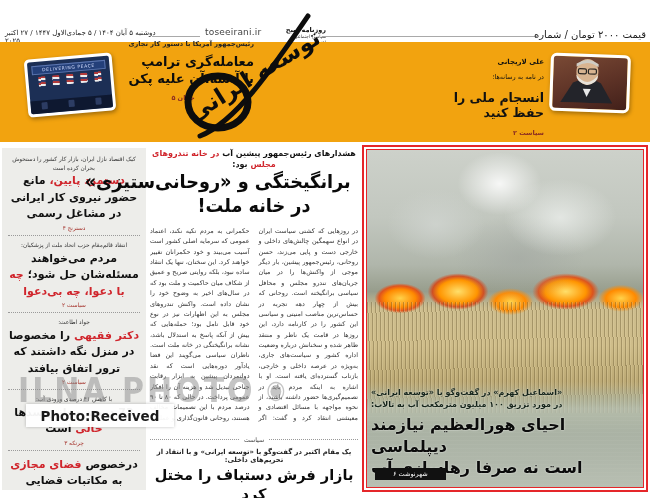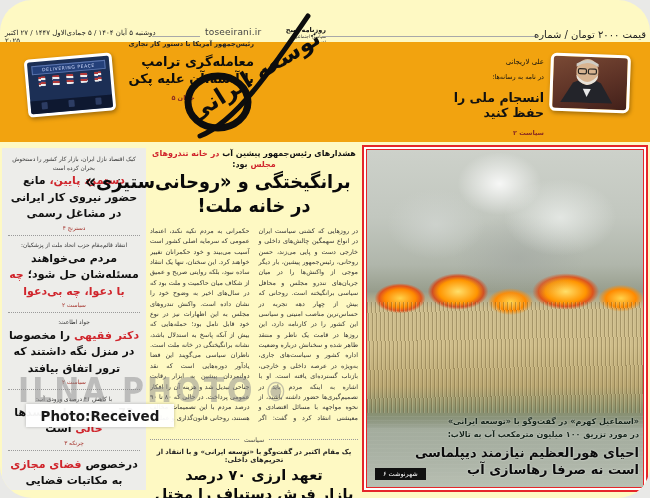--- a/index.html
+++ b/index.html
@@ -1,21 +1,20 @@
 <!DOCTYPE html>
 <html lang="fa"><head>
 <meta charset="utf-8">
 <style>
   html,body{margin:0;padding:0;background:#e9e9e7;}
   .page{
     position:relative;width:650px;height:498px;overflow:hidden;
-    background:#fef9c3;
+    background:#ffffff;
     font-family:"DejaVu Sans",sans-serif;
     color:#111;
-    border-radius:32px;
   }
   
   .tb-date{position:absolute;top:29px;left:5px;width:160px;font-size:7px;color:#222;direction:rtl;text-align:left;}
   .tb-price{position:absolute;top:29px;right:4px;width:120px;font-size:10px;color:#222;direction:rtl;text-align:right;}
   .tb-site{position:absolute;top:27px;left:205px;width:52px;font-size:9px;color:#444;text-align:center;letter-spacing:.2px;}
   .tb-rule{position:absolute;top:36px;border-top:1px solid #a9a9a9;}
   .tb-rule.l{left:152px;width:48px;}
   .tb-rule.r{left:322px;width:215px;}
   .tb-subtitle{position:absolute;top:26px;left:282px;width:44px;direction:rtl;text-align:right;line-height:1.25;}
   .tb-subtitle .s1{font-size:6.5px;font-weight:bold;}
@@ -42,21 +41,21 @@
   .mh-headline{font-size:13px;font-weight:900;color:#0d0d0d;line-height:1.35;margin-top:3px;}
   .mh-tag{font-size:6.5px;color:#8c2e22;font-weight:bold;margin-top:6px;text-align:center;}
   
   .mh-photo-r{
     position:absolute;top:54px;left:550px;width:74px;height:52px;
     border:3px solid #fff;border-radius:6px;transform:rotate(2deg);
     box-shadow:1px 2px 4px rgba(0,0,0,.35);overflow:hidden;z-index:5;
     background:linear-gradient(160deg,#7a4a35 0%,#5d3226 55%,#42201a 100%);
   }
   .mh-right-text{position:absolute;top:58px;left:424px;width:120px;direction:rtl;text-align:right;z-index:5;}
-  .mh-right-text .k1{font-size:7px;font-weight:normal;}
+  .mh-right-text .k1{font-size:7px;font-weight:bold;}
   .mh-right-text .k2{font-size:6.5px;margin-top:7px;}
   .mh-right-text .h{font-size:12.5px;font-weight:900;margin-top:9px;}
   .mh-right-text .t{font-size:6.5px;color:#8c2e22;font-weight:bold;margin-top:9px;}
   
   .sidebar{
     position:absolute;top:148px;left:2px;width:144px;height:342px;
     background:#ededea;padding:2px 6px;box-sizing:border-box;direction:rtl;z-index:2;
   }
   .sb-item{padding:5px 0 4px 0;text-align:center;}
   .sb-item + .sb-item{border-top:1px dotted #9a9a9a;}
@@ -99,27 +98,27 @@
   }
   .reed-texture{
     position:absolute;left:0;top:45%;width:100%;height:33%;
     background:repeating-linear-gradient(88deg, rgba(100,84,45,.38) 0 1px, rgba(228,213,166,.28) 1px 2px, rgba(0,0,0,0) 2px 4px);
   }
   .water-texture{
     position:absolute;left:0;top:79%;width:100%;height:21%;
     background:repeating-linear-gradient(180deg, rgba(255,255,255,.07) 0 1px, rgba(0,0,0,0) 1px 4px);
   }
   .pb-textblock{
-    position:absolute;left:0;bottom:0;width:100%;text-align:right;direction:rtl;
+    position:absolute;left:0;bottom:0;width:100%;text-align:left;direction:rtl;
     padding:6px 4px 8px 4px;box-sizing:border-box;
     background:linear-gradient(180deg, rgba(190,198,185,0) 0%, rgba(196,203,191,.72) 26%, rgba(199,205,193,.9) 100%);
   }
   .pb-caption{font-size:8px;font-weight:bold;color:#15241a;line-height:1.6;text-shadow:0 0 2px rgba(255,255,255,.7);}
-  .pb-h{font-size:13px;font-weight:900;color:#0b0b0b;line-height:1.35;margin-top:2px;text-shadow:0 0 2px rgba(255,255,255,.8);}
-  .pb-tag{position:absolute;left:8px;bottom:7px;background:#111;color:#fff;font-size:6.5px;padding:2px 8px;direction:rtl;}
+  .pb-h{font-size:16px;font-weight:900;color:#0b0b0b;line-height:1.35;margin-top:2px;text-shadow:0 0 2px rgba(255,255,255,.8);}
+  .pb-tag{position:absolute;left:8px;bottom:7px;background:#111;color:#fff;font-size:6.5px;padding:2px 18px;direction:rtl;}
   
   .wm-ilna{
     position:absolute;top:372px;left:18px;z-index:30;
     font-size:30px;font-weight:bold;letter-spacing:3px;color:rgba(140,140,140,.5);
     transform:scaleY(1.15);white-space:nowrap;
   }
   .wm-ilna .cam{font-size:22px;vertical-align:3px;}
   .wm-received{
     position:absolute;top:404px;left:26px;width:148px;height:23px;z-index:31;
     background:rgba(255,255,255,.95);display:flex;align-items:center;justify-content:center;
@@ -231,21 +230,20 @@
     <div class="ms-h">
       <div class="l">برانگیختگی و «روحانی‌ستیزی»</div>
       <div class="l">در خانه ملت!</div>
     </div>
     <div class="ms-body">در روزهایی که کشتی سیاست ایران در انواع سهمگین چالش‌های داخلی و خارجی دست و پایی می‌زند، حسن روحانی، رئیس‌جمهور پیشین، بار دیگر موجی از واکنش‌ها را در میان جریان‌های تندرو مجلس و محافل سیاسی برانگیخته است. روحانی که بیش از چهار دهه تجربه در حساس‌ترین مناصب امنیتی و سیاسی این کشور را در کارنامه دارد، این روزها در قامت یک ناظر و منتقد ظاهر شده و سخنانش درباره وضعیت اداره کشور و سیاست‌های جاری، به‌ویژه در عرصه داخلی و خارجی، بازتاب گسترده‌ای یافته است. او با اشاره به اینکه مردم باید در تصمیم‌گیری‌ها حضور داشته باشند، از نحوه مواجهه با مسائل اقتصادی و معیشتی انتقاد کرد و گفت: اگر حکمرانی به مردم تکیه نکند، اعتماد عمومی که سرمایه اصلی کشور است آسیب می‌بیند و خود حکمرانان تغییر خواهند کرد. این سخنان، تنها یک انتقاد ساده نبود، بلکه روایتی صریح و عمیق از شکاف میان حاکمیت و ملت بود که در سال‌های اخیر به وضوح خود را نشان داده است. واکنش تندروهای مجلس به این اظهارات نیز در نوع خود قابل تامل بود؛ حمله‌هایی که بیش از آنکه پاسخ به استدلال باشد، نشانه برانگیختگی در خانه ملت است. ناظران سیاسی می‌گویند این فضا یادآور دوره‌هایی است که نقد دولتمردان پیشین به ابزار رقابت جناحی تبدیل شد و هزینه آن را افکار عمومی پرداخت. در حالی که ۸۰ تا ۹۰ درصد مردم با این تصمیمات مخالف هستند، روحانی قانون‌گذاری و عملکرد مجلس را فاقد کارآمدی لازم می‌داند و معتقد است سیاست‌گذاری بدون پشتوانه اجتماعی ره به جایی نمی‌برد.</div>
     <div class="ms-divider">
       <span class="lbl">سیاست</span>
     </div>
     <div class="bs-kicker">یک مقام اکتبر در گفت‌وگو با «توسعه ایرانی» و با انتقاد از تحریم‌های داخلی:</div>
     <div class="bs-h">
-      <div>تعهد ارزی ۷۰ درصد</div>
       <div>بازار فرش دستباف را مختل کرد</div>
     </div>
 
   </div>
 
   <div class="photo-box">
     <div class="photo-inner">
       <div class="fire-photo"></div>
       <div class="reed-texture"></div>
       <div class="water-texture"></div>

